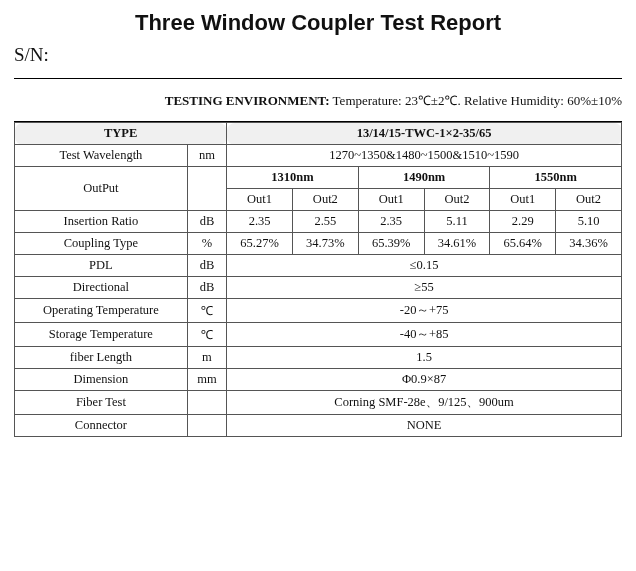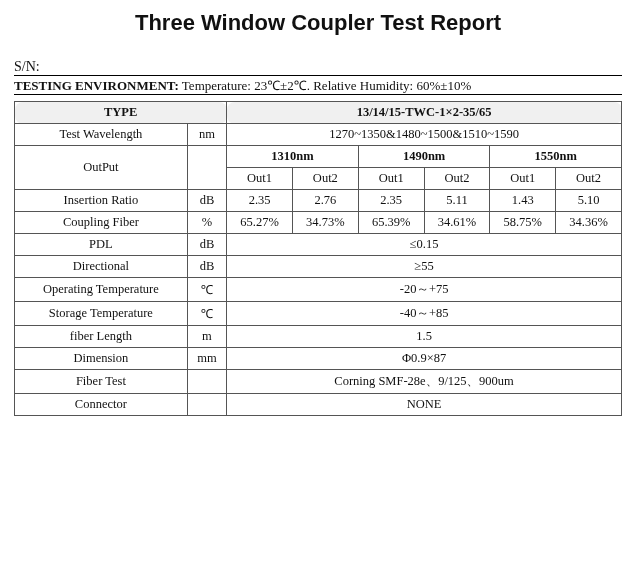--- a/index.html
+++ b/index.html
@@ -9,33 +9,33 @@
       background: #fff;
       color: #111;
       width: 636px;
       min-height: 571px;
       padding: 10px 14px;
     }
     h1.report-title {
       text-align: center;
       font-size: 22px;
       font-weight: bold;
-      margin-bottom: 23px;
+      margin-bottom: 8px;
       font-family: Arial, sans-serif;
     }
     .sn-line {
-      font-size: 14px;
-      margin-bottom: 0;
+      font-size: 19px;
+      margin-bottom: 12px;
     }
     .env-line {
       font-size: 13px;
-      margin-bottom: 6px;
       border-top: 1.5px solid #000;
       border-bottom: 1.5px solid #000;
-      padding: 0 0;
+      padding: 12px 0;
+      text-align: right;
     }
     .env-line strong {
       font-weight: bold;
     }
     table {
       width: 100%;
       border-collapse: collapse;
       font-size: 12.5px;
     }
     table td, table th {
@@ -98,35 +98,35 @@
     <td>Out1</td>
     <td>Out2</td>
     <td>Out1</td>
     <td>Out2</td>
   </tr>
 
   <tr>
     <td>Insertion Ratio</td>
     <td>dB</td>
     <td>2.35</td>
-    <td>2.76</td>
+    <td>2.55</td>
     <td>2.35</td>
     <td>5.11</td>
-    <td>1.43</td>
+    <td>2.29</td>
     <td>5.10</td>
   </tr>
 
   <tr>
-    <td>Coupling Fiber</td>
+    <td>Coupling Type</td>
     <td>%</td>
     <td>65.27%</td>
     <td>34.73%</td>
     <td>65.39%</td>
     <td>34.61%</td>
-    <td>58.75%</td>
+    <td>65.64%</td>
     <td>34.36%</td>
   </tr>
 
   <tr>
     <td>PDL</td>
     <td>dB</td>
     <td colspan="6">≤0.15</td>
   </tr>
   <tr>
     <td>Directional</td>

